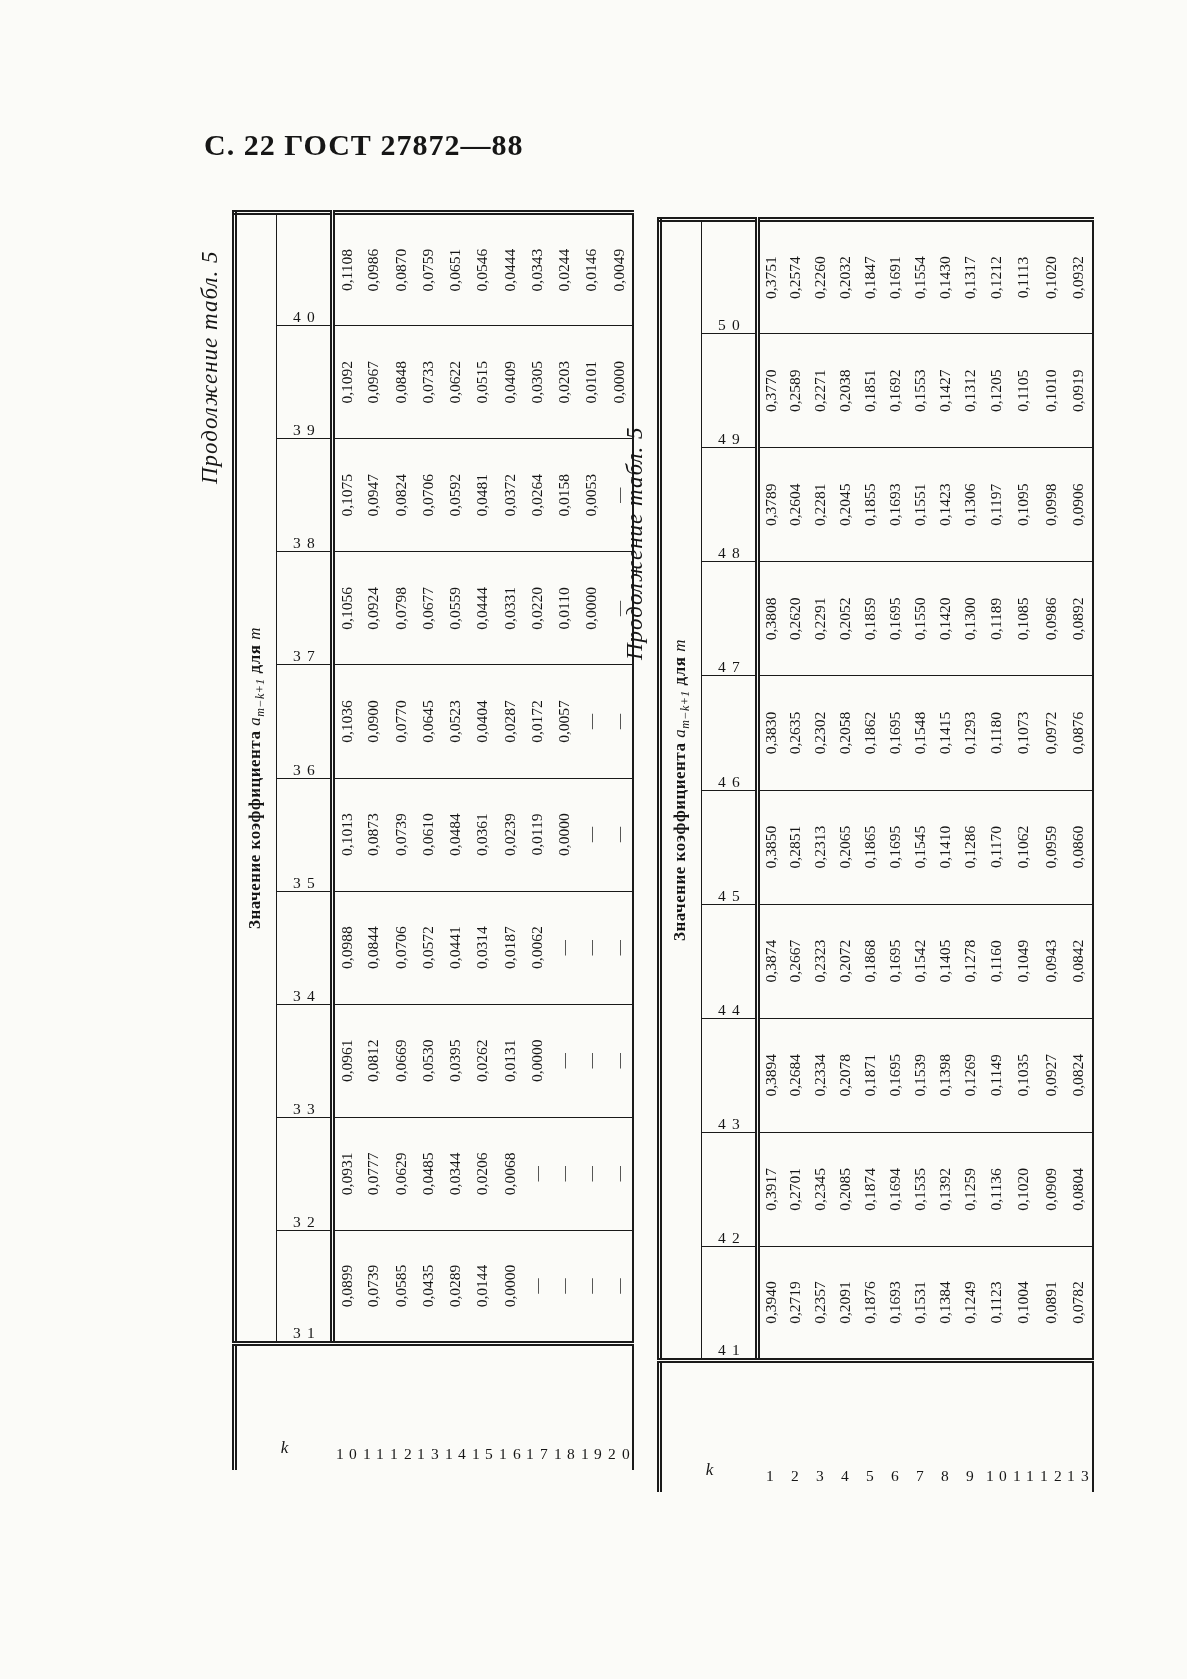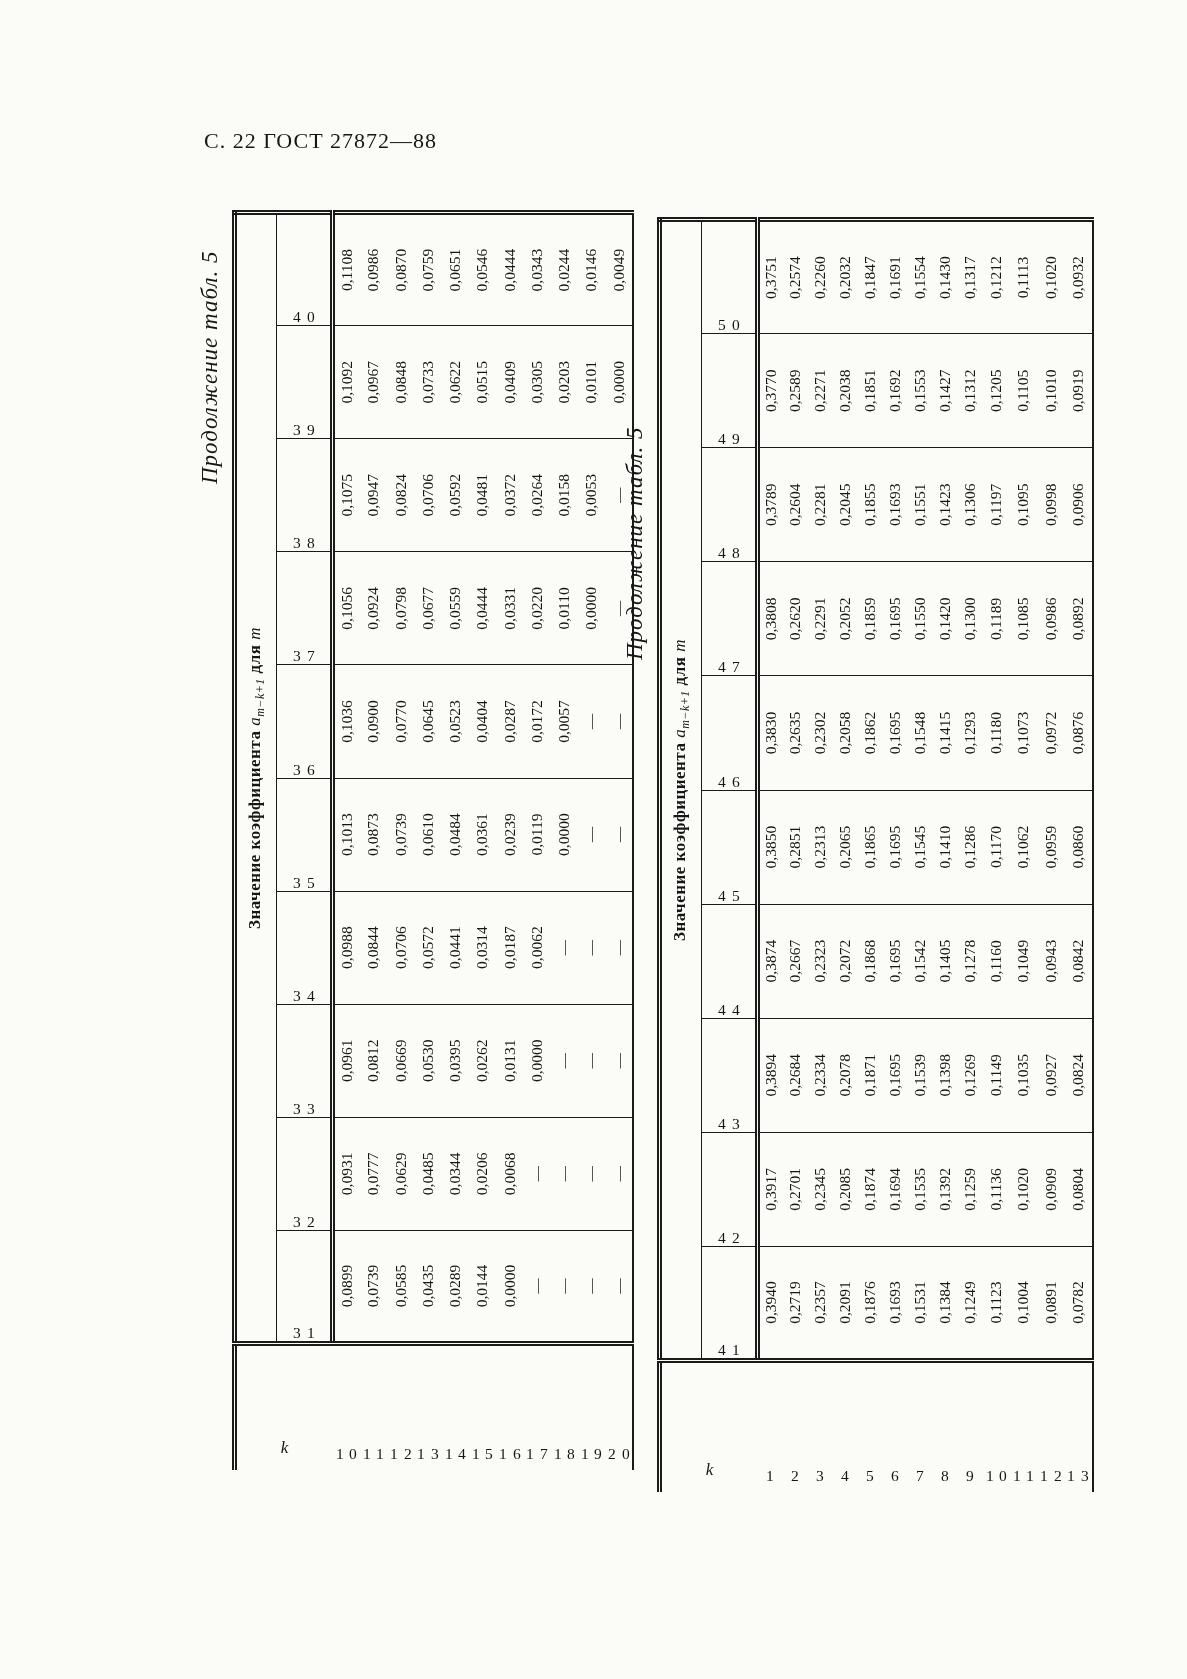--- a/index.html
+++ b/index.html
@@ -1,19 +1,19 @@
 <!DOCTYPE html>
 <html><head>
 <meta charset="utf-8">
 <style>
   html,body { margin:0; padding:0; }
   body { width:1187px; height:1679px; position:relative; background:#fbfbf8; overflow:hidden;
          font-family:"Liberation Serif", serif; color:#161616; }
 
-  .page-header { position:absolute; left:204px; top:128px; font-size:22px; font-weight:normal;
+  .page-header { position:absolute; left:204px; top:128px; font-size:30px; font-weight:bold;
                  letter-spacing:1px; white-space:nowrap; }
 
   
   .rot { position:absolute; transform-origin:0 0; transform:rotate(-90deg); }
 
   .tbl-title { font-style:italic; font-size:23px; white-space:nowrap; letter-spacing:1px; }
   #title1 { left:197px; top:484px; width:300px; }
   #title2 { left:622px; top:660px; width:245px; }
 
   #t1wrap { left:232px; top:1470px; width:1262px; height:385px; }

